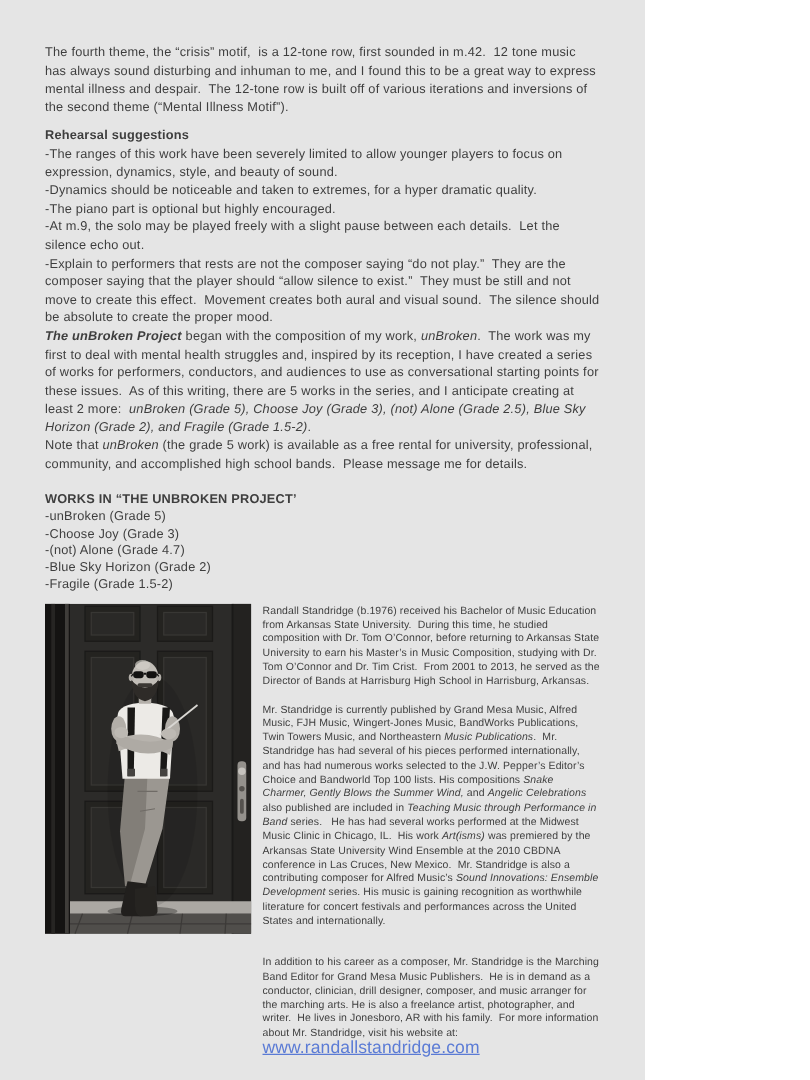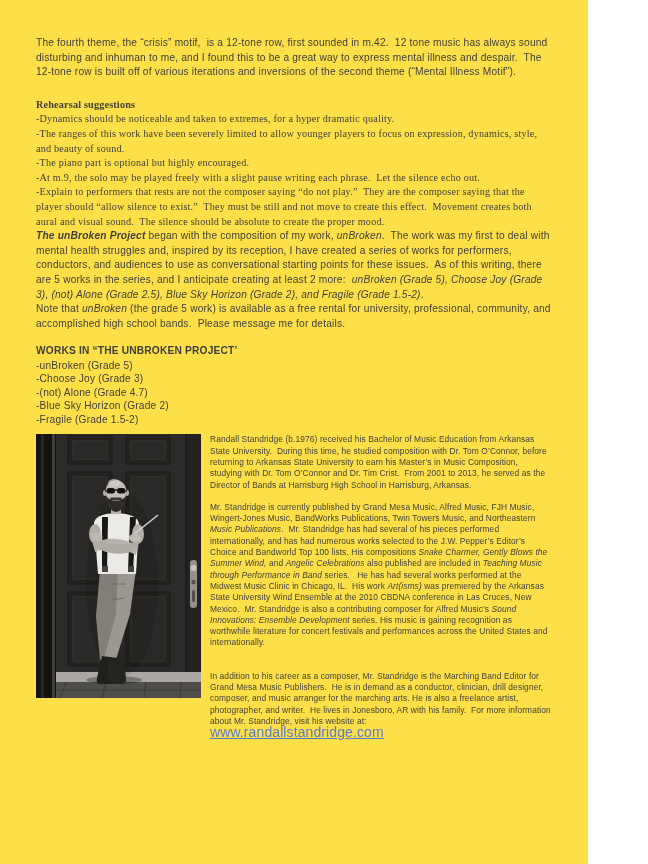--- a/index.html
+++ b/index.html
@@ -1,29 +1,29 @@
 <!DOCTYPE html>
 <html><head>
 <meta charset="utf-8">
 <style>
   html,body{margin:0;padding:0;background:#ffffff;}
   .page{
     position:relative;
-    width:588px;height:864px;
+    width:516px;height:864px;
     box-sizing:border-box;
     padding:36px;
-    background:#fde047;
+    background:#e5e5e5;
     font-family:"Liberation Sans",sans-serif;
     color:#3e3e3e;
     overflow:hidden;
   }
   .page p, .page h2{margin:0;white-space:pre-wrap;}
   .body-text{font-size:10.2px;line-height:14.6px;letter-spacing:0.18px;}
   h2.body-text{font-weight:bold;}
-  .rehearsal{margin-top:18px;font-family:Liberation Serif, serif;}
+  .rehearsal{margin-top:8px;}
   .project{margin-top:16px;}
   .note{margin-top:13px;}
   .works{margin-top:13px;}
   .works p{line-height:13.5px;}
   .about-heading{margin-top:20px;}
   .composer-row{display:flex;margin-top:8px;}
   .photo{width:165px;height:264px;margin-right:9px;flex:0 0 auto;line-height:0;}
   .bio{font-size:8.4px;line-height:11.3px;letter-spacing:0.1px;width:402px;}
   .bio p{white-space:pre-wrap;}
   .bio .gap1{margin-top:11px;}
@@ -32,24 +32,24 @@
 </style>
 </head>
 <body>
 
 <div class="page">
 
   <p class="body-text">The fourth theme, the “crisis” motif,  is a 12-tone row, first sounded in m.42.  12 tone music has always sound disturbing and inhuman to me, and I found this to be a great way to express mental illness and despair.  The 12-tone row is built off of various iterations and inversions of the second theme (“Mental Illness Motif”).</p>
 
   <section class="rehearsal">
     <h2 class="body-text">Rehearsal suggestions</h2>
+    <p class="body-text">-The ranges of this work have been severely limited to allow younger players to focus on expression, dynamics, style, and beauty of sound.</p>
     <p class="body-text">-Dynamics should be noticeable and taken to extremes, for a hyper dramatic quality.</p>
-    <p class="body-text">-The ranges of this work have been severely limited to allow younger players to focus on expression, dynamics, style, and beauty of sound.</p>
     <p class="body-text">-The piano part is optional but highly encouraged.</p>
-    <p class="body-text">-At m.9, the solo may be played freely with a slight pause writing each phrase.  Let the silence echo out.</p>
+    <p class="body-text">-At m.9, the solo may be played freely with a slight pause between each details.  Let the silence echo out.</p>
     <p class="body-text">-Explain to performers that rests are not the composer saying “do not play.”  They are the composer saying that the player should “allow silence to exist.”  They must be still and not move to create this effect.  Movement creates both aural and visual sound.  The silence should be absolute to create the proper mood.</p>
   </section>
 
   <p class="body-text project"><span style="font-weight: bold; font-style: italic;">The unBroken Project</span><span> began with the composition of my work, </span><span style="font-style: italic;">unBroken</span><span>.  The work was my first to deal with mental health struggles and, inspired by its reception, I have created a series of works for performers, conductors, and audiences to use as conversational starting points for these issues.  As of this writing, there are 5 works in the series, and I anticipate creating at least 2 more:  </span><span style="font-style: italic;">unBroken (Grade 5), Choose Joy (Grade 3), (not) Alone (Grade 2.5), Blue Sky Horizon (Grade 2), and Fragile (Grade 1.5-2)</span><span>.</span></p>
 
   <p class="body-text note"><span>Note that </span><span style="font-style: italic;">unBroken</span><span> (the grade 5 work) is available as a free rental for university, professional, community, and accomplished high school bands.  Please message me for details.</span></p>
 
   <section class="works">
     <h2 class="body-text">WORKS IN “THE UNBROKEN PROJECT’</h2>
     <p class="body-text">-unBroken (Grade 5)</p>

